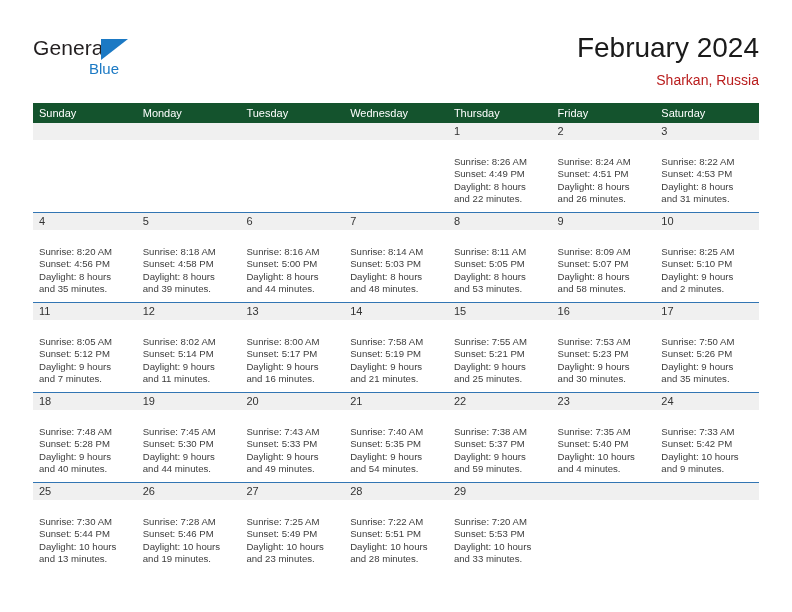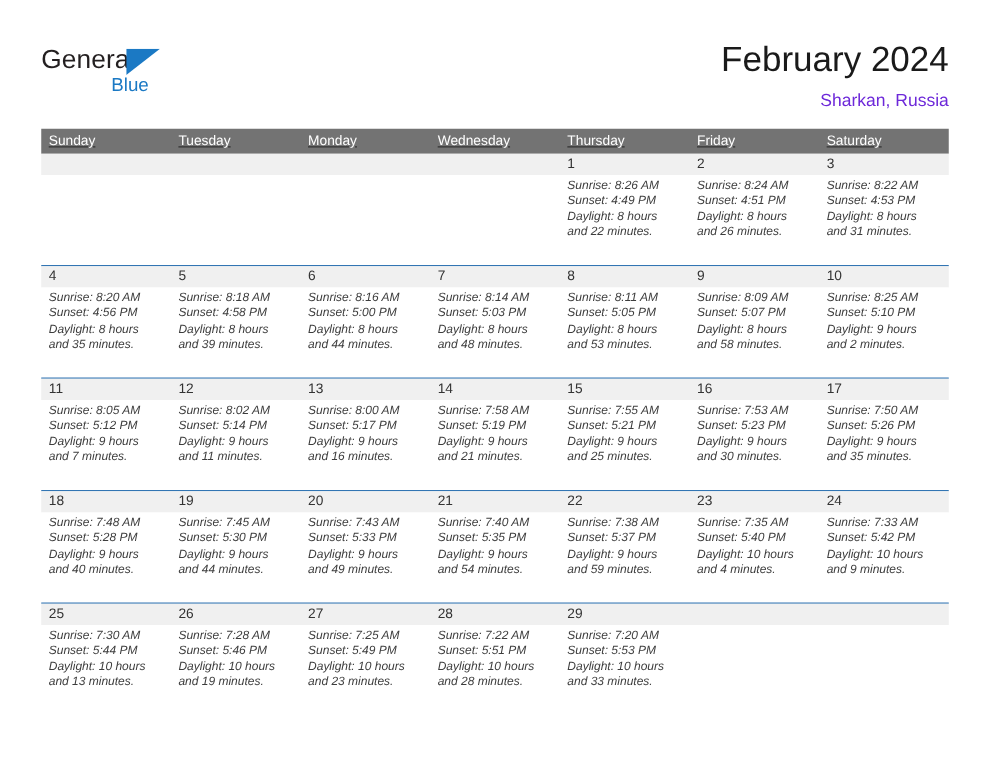--- a/index.html
+++ b/index.html
@@ -72,40 +72,39 @@
   .cal-title {
     font-size: 28px;
     font-weight: normal;
     color: #1a1a1a;
     line-height: 34px;
     white-space: nowrap;
   }
 
   .cal-subtitle {
     font-size: 14px;
-    color: #6d28d9;
+    color: #b91c1c;
     line-height: 20px;
     margin-top: 5px;
     white-space: nowrap;
   }
 
   
   .calendar {
     position: absolute;
     left: 33px;
     top: 103px;
     width: 726px;
   }
 
   .weekday-row {
     display: flex;
     width: 726px;
     height: 20px;
-    background: #737373;
-    text-decoration: underline;
+    background: #14532d;
   }
 
   .weekday {
     flex: 1 1 0;
     color: #ffffff;
     font-size: 11px;
     line-height: 20px;
     padding-left: 6px;
     white-space: nowrap;
     overflow: hidden;
@@ -136,23 +135,22 @@
 
   .detail-row {
     display: flex;
     width: 726px;
     height: 72px;
     background: #ffffff;
   }
 
   .detail-cell {
     flex: 1 1 0;
-    padding: 3px 4px 0 6px;
+    padding: 16px 4px 0 6px;
     overflow: hidden;
-    font-style: italic;
   }
 
   .detail-line {
     font-size: 9.6px;
     line-height: 12.4px;
     color: #3d3d3d;
     white-space: nowrap;
   }
 </style>
 </head>
@@ -174,22 +172,22 @@
     <div class="cal-title">February 2024</div>
     <div class="cal-subtitle">Sharkan, Russia</div>
   </div>
 
 </div>
 
 <div class="calendar">
 
   <div class="weekday-row">
     <div class="weekday">Sunday</div>
+    <div class="weekday">Monday</div>
     <div class="weekday">Tuesday</div>
-    <div class="weekday">Monday</div>
     <div class="weekday">Wednesday</div>
     <div class="weekday">Thursday</div>
     <div class="weekday">Friday</div>
     <div class="weekday">Saturday</div>
   </div>
 
   <div id="weeks-container">
       <div class="week">
         <div class="daynum-row">
           <div class="daynum"></div>

